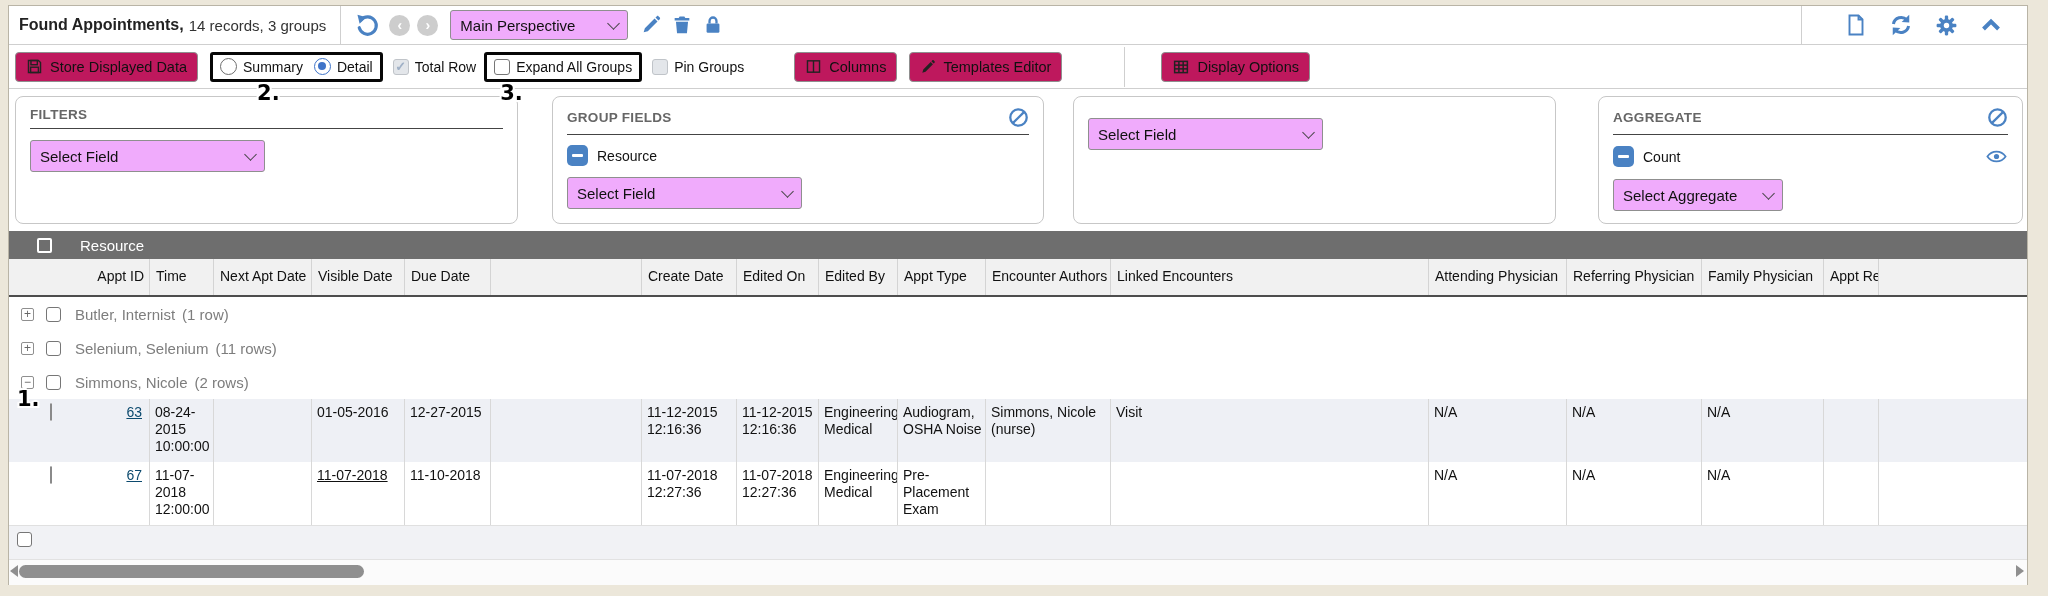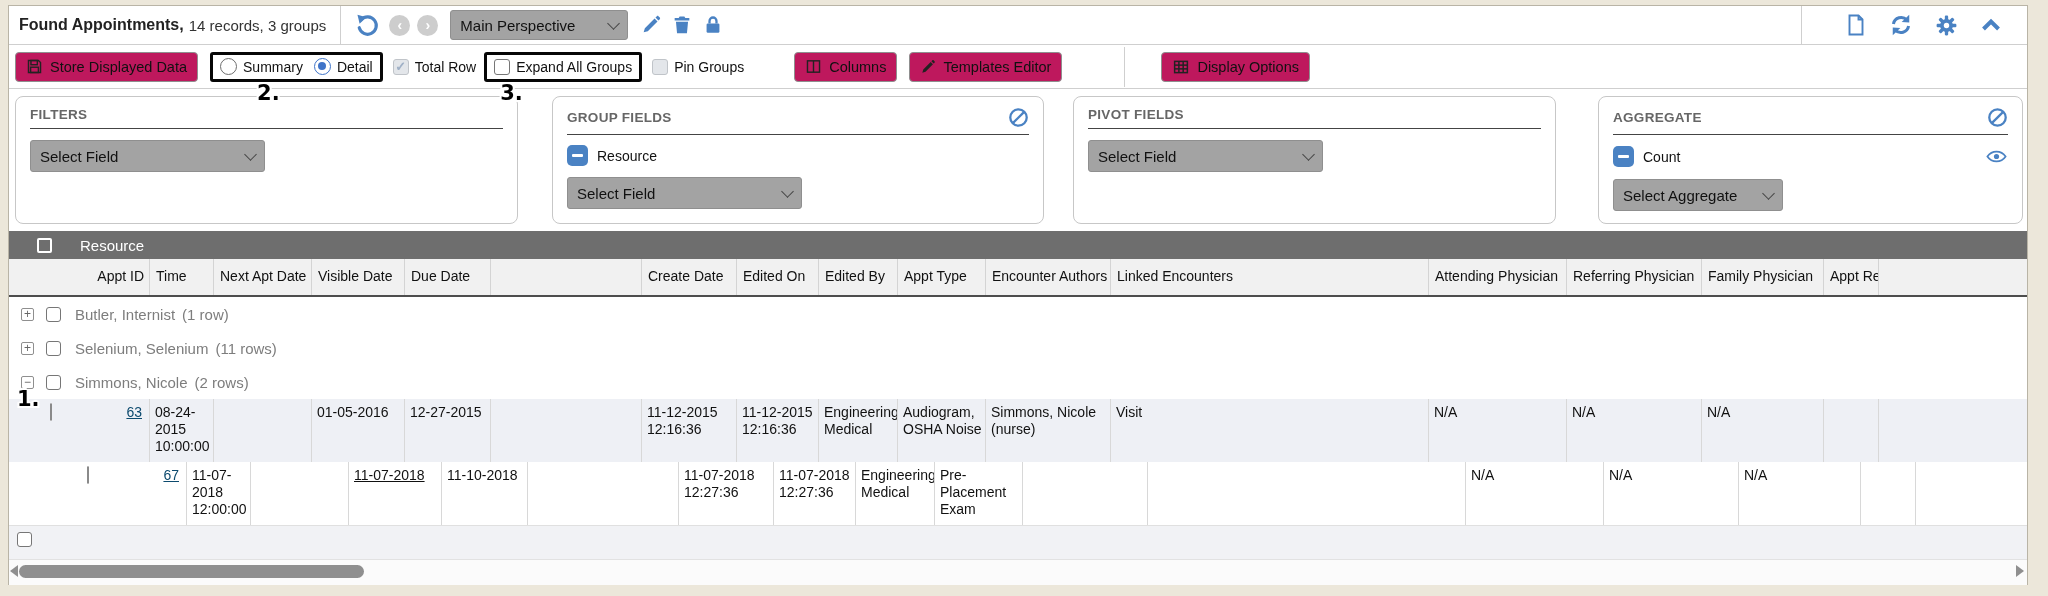--- a/index.html
+++ b/index.html
@@ -5,21 +5,21 @@
   html,body{margin:0;padding:0;}
   body{width:2048px;height:596px;background:#ece7da;font-family:"Liberation Sans",sans-serif;position:relative;overflow:hidden;}
   .app-panel{position:absolute;left:8px;top:5px;width:2020px;height:580px;background:#fff;border:1px solid #b9b4a6;box-sizing:border-box;}
   
   .titlebar{position:absolute;left:0;top:0;width:100%;height:39px;border-bottom:1px solid #cfcfcf;display:flex;align-items:center;box-sizing:border-box;}
   .title{font-weight:bold;font-size:16px;color:#222;margin-left:10px;white-space:nowrap;}
   .subtitle{font-size:15px;color:#333;margin-left:5px;white-space:nowrap;}
   .vsep{width:1px;height:38px;background:#cfcfcf;margin-left:14px;}
   .ic{flex:0 0 auto;}
   .circle-btn{width:21px;height:21px;border-radius:50%;background:#cdcdcd;color:#fff;font-size:14px;font-weight:bold;display:flex;align-items:center;justify-content:center;line-height:1;}
-  .sel{background:#a3a3a3;border:1px solid #8f8f8f;border-radius:3px;height:30px;display:flex;align-items:center;justify-content:space-between;padding:0 9px;box-sizing:border-box;font-size:15px;color:#111;}
+  .sel{background:#f0abfc;border:1px solid #8f8f8f;border-radius:3px;height:30px;display:flex;align-items:center;justify-content:space-between;padding:0 9px;box-sizing:border-box;font-size:15px;color:#111;}
   .chev{width:8px;height:8px;border-right:1.6px solid #444;border-bottom:1.6px solid #444;transform:rotate(45deg);margin-top:-4px;flex:0 0 auto;margin-left:12px;}
   .right-icons{margin-left:auto;display:flex;align-items:center;gap:20px;padding:0 24px 0 0;height:100%;border-left:1px solid #cfcfcf;padding-left:42px;}
   
   .toolbar{position:absolute;left:0;top:39px;width:100%;height:44px;border-bottom:1px solid #cfcfcf;display:flex;align-items:center;box-sizing:border-box;font-size:14px;color:#111;}
   .btn{background:#be185d;border:1px solid #8f8f8f;border-radius:4px;height:30px;display:flex;align-items:center;gap:7px;padding:0 10px;font-size:14.5px;color:#111;box-sizing:border-box;white-space:nowrap;}
   .anno-box{border:3px solid #060606;border-radius:3px;height:30px;display:flex;align-items:center;padding:0 7px;box-sizing:border-box;position:relative;}
   .anno-num{position:absolute;font-weight:800;font-size:21px;color:#000;text-shadow:-2px -1px 0 #fff,2px -1px 0 #fff,-2px 2px 0 #fff,2px 2px 0 #fff,0 2px 0 #fff,0 -2px 0 #fff;pointer-events:none;z-index:30;font-family:"DejaVu Sans",sans-serif;}
   .cb{width:16px;height:16px;border:1.5px solid #767676;border-radius:3px;background:#fff;box-sizing:border-box;display:inline-flex;align-items:center;justify-content:center;font-size:13px;line-height:1;flex:0 0 auto;}
   .cb.dis{background:#e3e6ea;border-color:#c0c4c9;}
   .cb.dis.checked::after{content:"\2713";color:#9fb0c6;font-weight:bold;}
@@ -201,23 +201,20 @@
         <span class="chip-minus"></span>
         <span>Resource</span>
       </div>
       <div class="sel">
         <span>Select Field</span>
           <span class="chev"></span>
       </div>
     </div>
 
     <div class="fpanel" style="left:1064px;width:483px;">
-      <h3>
-          <span>PIVOT FIELDS</span>
-        </h3>
       <div class="sel">
         <span>Select Field</span>
           <span class="chev"></span>
       </div>
     </div>
 
     <div class="fpanel" style="left:1589px;width:425px;">
       <h3>
         <span>AGGREGATE</span>
         <svg width="21" height="21" viewBox="0 0 24 24">
@@ -299,21 +296,21 @@
           <div class="dcell" style="width: 79px;">Engineering, Medical</div>
           <div class="dcell" style="width: 88px;">Audiogram, OSHA Noise</div>
           <div class="dcell" style="width: 125px;">Simmons, Nicole (nurse)</div>
           <div class="dcell" style="width: 318px;">Visit</div>
           <div class="dcell" style="width: 138px;">N/A</div>
           <div class="dcell" style="width: 135px;">N/A</div>
           <div class="dcell" style="width: 122px;">N/A</div>
           <div class="dcell" style="width: 55px;"></div>
           <div class="dcell noborder" style="width: 144px;"></div>
         </div>
-        <div class="datarow" style="background: rgb(255, 255, 255); padding-left: 37px;">
+        <div class="datarow" style="background: rgb(255, 255, 255);">
           <div class="dcell noborder" style="width: 36px;"></div>
           <div class="dcell noborder" style="width: 45px;"><span class="rowcb"></span></div>
           <div class="dcell right" style="width: 60px;"><span class="idlink">67</span></div>
           <div class="dcell" style="width: 64px;">11-07-2018 12:00:00</div>
           <div class="dcell" style="width: 98px;"></div>
           <div class="dcell" style="width: 93px; text-decoration: underline;">11-07-2018</div>
           <div class="dcell" style="width: 86px;">11-10-2018</div>
           <div class="dcell" style="width: 151px;"></div>
           <div class="dcell" style="width: 95px;">11-07-2018 12:27:36</div>
           <div class="dcell" style="width: 82px;">11-07-2018 12:27:36</div>

